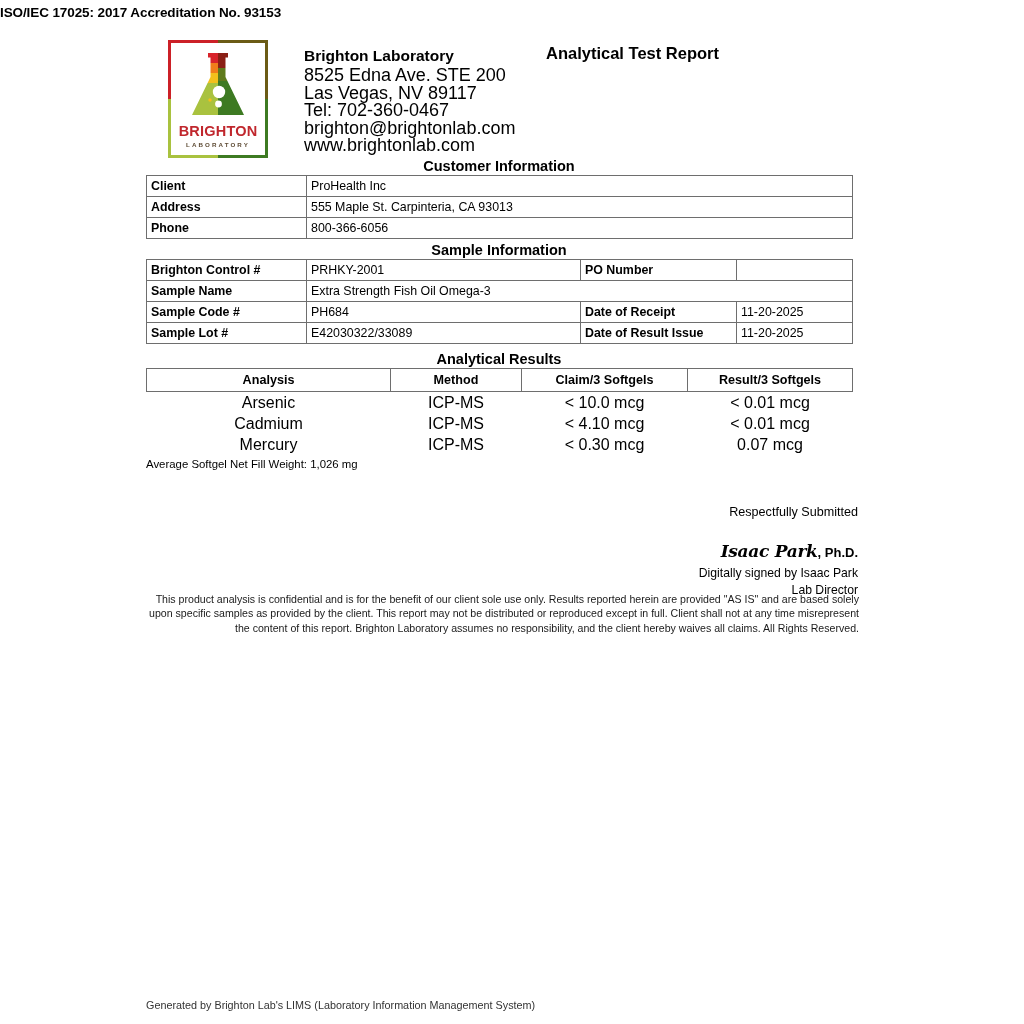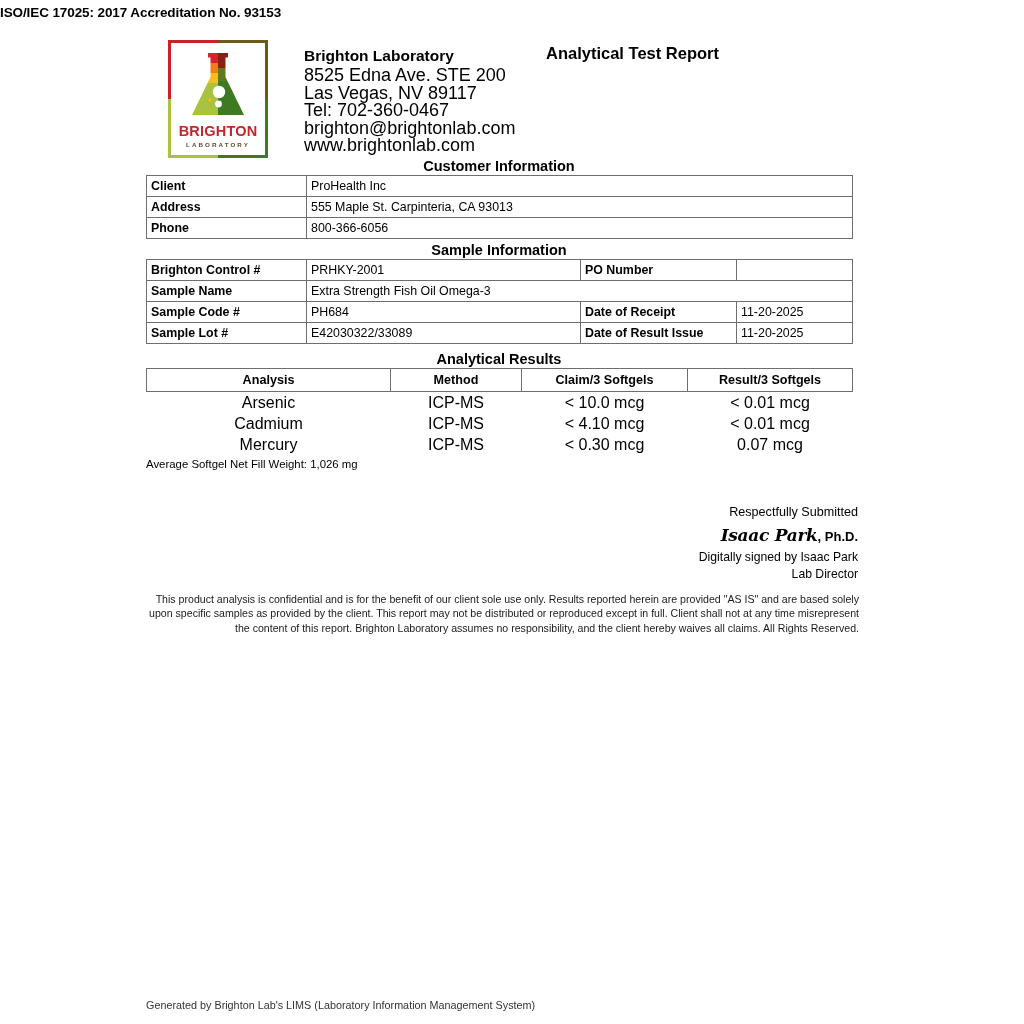--- a/index.html
+++ b/index.html
@@ -203,21 +203,21 @@
     top: 503px;
     width: 712px;
     text-align: right;
   }
   .sign-resp {
     font-size: 12.6px;
     line-height: 18px;
   }
   .sign-name-row {
     line-height: 24px;
-    margin-top: 2px;
+    margin-top: 18px;
   }
   .sign-name {
     font-family: "DejaVu Serif", serif;
     font-style: italic;
     font-weight: bold;
     font-size: 17px;
     letter-spacing: -0.3px;
   }
   .sign-suffix {
     font-size: 13px;

